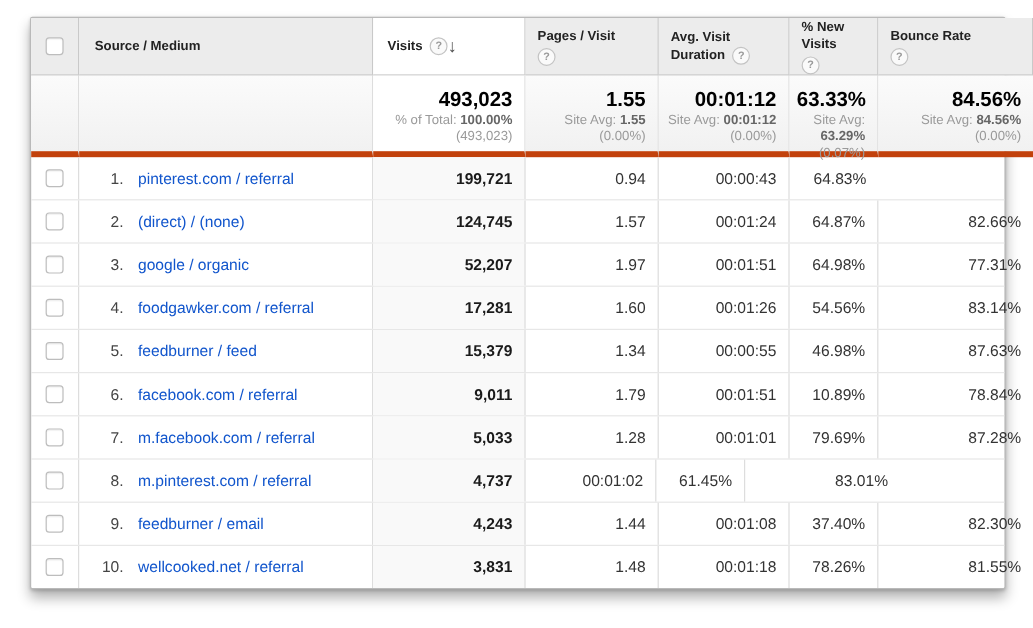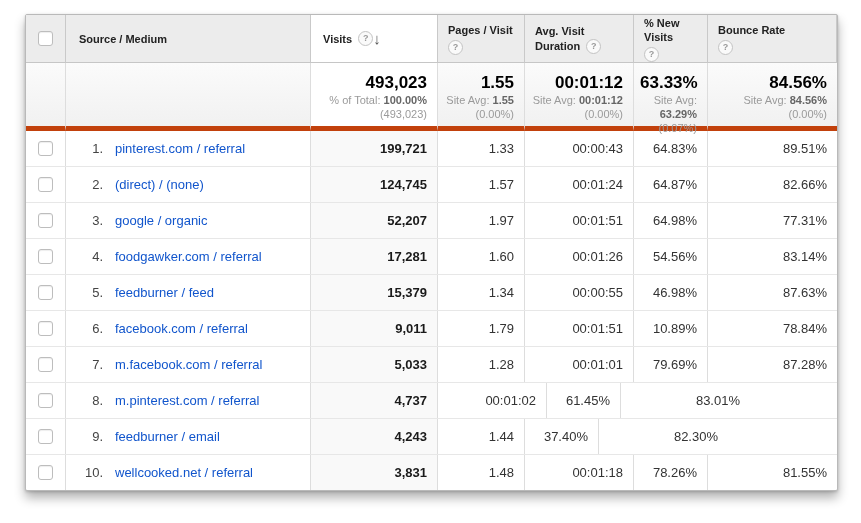--- a/index.html
+++ b/index.html
@@ -7,21 +7,21 @@
   .card{position:absolute;left:25px;top:14px;width:813px;box-sizing:border-box;
     background:#fff;border:1px solid #b9b9b9;border-radius:2px;
     box-shadow:0 7px 11px rgba(0,0,0,0.30), 0 1px 3px rgba(0,0,0,0.18);}
   .trow{display:flex;width:100%;}
   .cell{box-sizing:border-box;border-right:1px solid #ddd;flex:none;}
   .cell:last-child{border-right:none;}
   
   .c-check{width:40px;}
   .c-source{width:245px;}
   .c-visits{width:127px;}
-  .c-pages{width:87px;}
+  .c-pages{width:111px;}
   .c-duration{width:109px;}
   .c-new{width:74px;}
   .c-bounce{width:129px;}
   
   .thead .cell{height:48px;background:#ececec;border-right:1px solid #c9c9c9;
     border-bottom:1px solid #c6c6c6;display:flex;align-items:center;
     font-size:11px;font-weight:bold;color:#222;cursor:pointer;}
   .thead .cell.sorted{background:#ffffff;}
   .thead .c-check{justify-content:center;}
   .h-source{padding-left:13px;}
@@ -137,24 +137,23 @@
   <div>
   <div class="trow drow">
     <div class="cell c-check">
       <span class="cbx"></span>
     </div>
     <div class="cell c-source src">
       <span class="idx">1.</span>
       <a class="link">pinterest.com / referral</a>
     </div>
     <div class="cell c-visits num vnum">199,721</div>
-    <div class="cell c-pages num">1.33</div>
+    <div class="cell c-pages num">0.94</div>
     <div class="cell c-duration num">00:00:43</div>
     <div class="cell c-new num">64.83%</div>
-    <div class="cell c-bounce num">89.51%</div>
   </div>
 
   <div class="trow drow">
     <div class="cell c-check">
       <span class="cbx"></span>
     </div>
     <div class="cell c-source src">
       <span class="idx">2.</span>
       <a class="link">(direct) / (none)</a>
     </div>
@@ -257,20 +256,21 @@
   <div class="trow drow">
     <div class="cell c-check">
       <span class="cbx"></span>
     </div>
     <div class="cell c-source src">
       <span class="idx">9.</span>
       <a class="link">feedburner / email</a>
     </div>
     <div class="cell c-visits num vnum">4,243</div>
     <div class="cell c-pages num">1.44</div>
+    <div class="cell c-duration num">00:01:08</div>
     <div class="cell c-new num">37.40%</div>
     <div class="cell c-bounce num">82.30%</div>
   </div>
 
   <div class="trow drow">
     <div class="cell c-check">
       <span class="cbx"></span>
     </div>
     <div class="cell c-source src">
       <span class="idx">10.</span>

